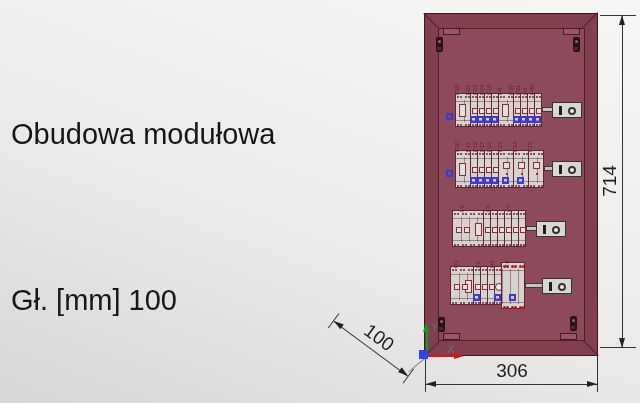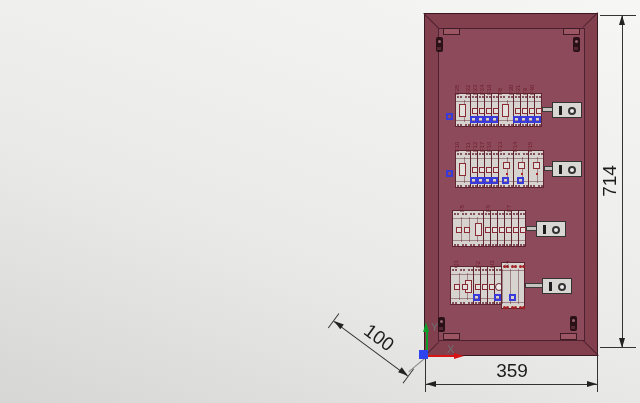--- a/index.html
+++ b/index.html
@@ -45,20 +45,22 @@
   .arr.right{border-top:3px solid transparent;border-bottom:3px solid transparent;border-left:10px solid #222;}
   .depth-dim{position:absolute;left:334px;top:321px;width:92px;height:0;transform:rotate(36.5deg);transform-origin:0 0;}
   
   .axis-label{position:absolute;color:#6f6f6f;font-size:11px;}
 </style>
 </head>
 <body>
 
 <div class="stage" style="--cabinet: #82404f; --panel: #8d4a5a; --sel: #3a3ad8; --axx: #d81414; --axy: #0c9c28; --axo: #2d43ee;">
 
+  <div class="info-line" style="top:118px">Obudowa modułowa</div>
+  <div class="info-line" style="top:284px">Gł. [mm] 100</div>
 
   <div class="frame"></div>
   <div class="panel"></div>
   <div class="bevel" style="left:424px;top:13px;transform:rotate(45deg)"></div>
   <div class="bevel" style="left:598px;top:13px;transform:rotate(135deg)"></div>
   <div class="bevel" style="left:424px;top:356px;transform:rotate(-45deg)"></div>
   <div class="bevel" style="left:598px;top:356px;transform:rotate(225deg)"></div>
 
   <div class="clip" style="left:443px;top:28px"></div>
   <div class="clip" style="left:563px;top:28px"></div>
@@ -492,21 +494,21 @@
   <div class="dimline" style="left:622px;top:15px;width:1px;height:333px"></div>
   <div class="arr up" style="left:619px;top:15px"></div>
   <div class="arr down" style="left:619px;top:338px"></div>
   <div class="dimtext" style="left:588px;top:170px;width:44px;transform:rotate(-90deg)">714</div>
 
   <div class="dimline" style="left:425px;top:358px;width:1px;height:34px"></div>
   <div class="dimline" style="left:597px;top:356px;width:1px;height:36px"></div>
   <div class="dimline" style="left:426px;top:384px;width:171px;height:1px"></div>
   <div class="arr left" style="left:426px;top:381px"></div>
   <div class="arr right" style="left:587px;top:381px"></div>
-  <div class="dimtext" style="left:470px;top:360px;width:84px">359</div>
+  <div class="dimtext" style="left:470px;top:360px;width:84px">306</div>
 
   <div class="depth-dim">
     <div class="dimline" style="left:0;top:0;width:92px;height:1px"></div>
     <div class="dimline" style="left:-1px;top:-9px;width:1px;height:18px"></div>
     <div class="dimline" style="left:92px;top:-9px;width:1px;height:18px"></div>
     <div class="arr left" style="left:0;top:-3px"></div>
     <div class="arr right" style="left:82px;top:-3px"></div>
     <div class="dimtext" style="left:18px;top:-24px;width:56px">100</div>
   </div>
 

